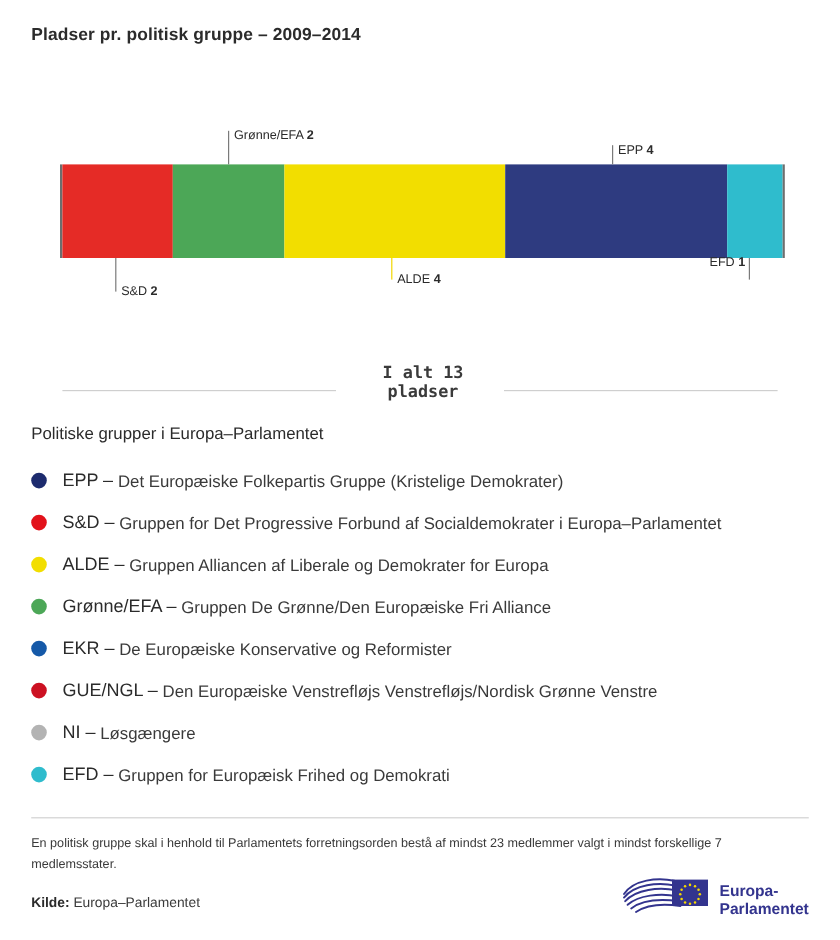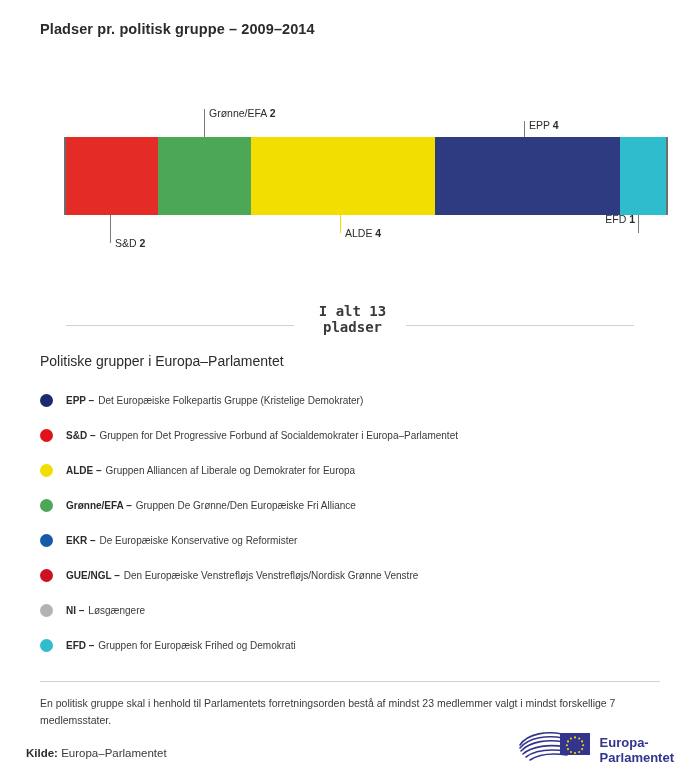--- a/index.html
+++ b/index.html
@@ -13,21 +13,21 @@
     font-family: "Liberation Sans", sans-serif;
     color: #333333;
     position: relative;
     overflow: hidden;
   }
   .page {
     position: relative;
     width: 700px;
     height: 783px;
     box-sizing: border-box;
-    padding: 0 40px;
+    padding: 0 26px;
   }
 
   
   .title {
     font-size: 14.5px;
     font-weight: bold;
     color: #2b2b2b;
     letter-spacing: 0.1px;
     padding-top: 21px;
     margin: 0;
@@ -118,28 +118,28 @@
     height: 35px;
   }
   .dot {
     width: 13px;
     height: 13px;
     border-radius: 50%;
     flex: 0 0 13px;
     margin-right: 13px;
   }
   .legend-abbr {
-    font-size: 10px;
-    font-weight: bold;
+    font-size: 15px;
+    font-weight: normal;
     color: #2b2b2b;
     margin-right: 4px;
     white-space: nowrap;
   }
   .legend-desc {
-    font-size: 10px;
+    font-size: 14px;
     color: #3a3a3a;
     text-align: right;
   }
 
   
   .foot-rule {
     margin-top: 18px;
     height: 1px;
     background: #d2d2d2;
   }

